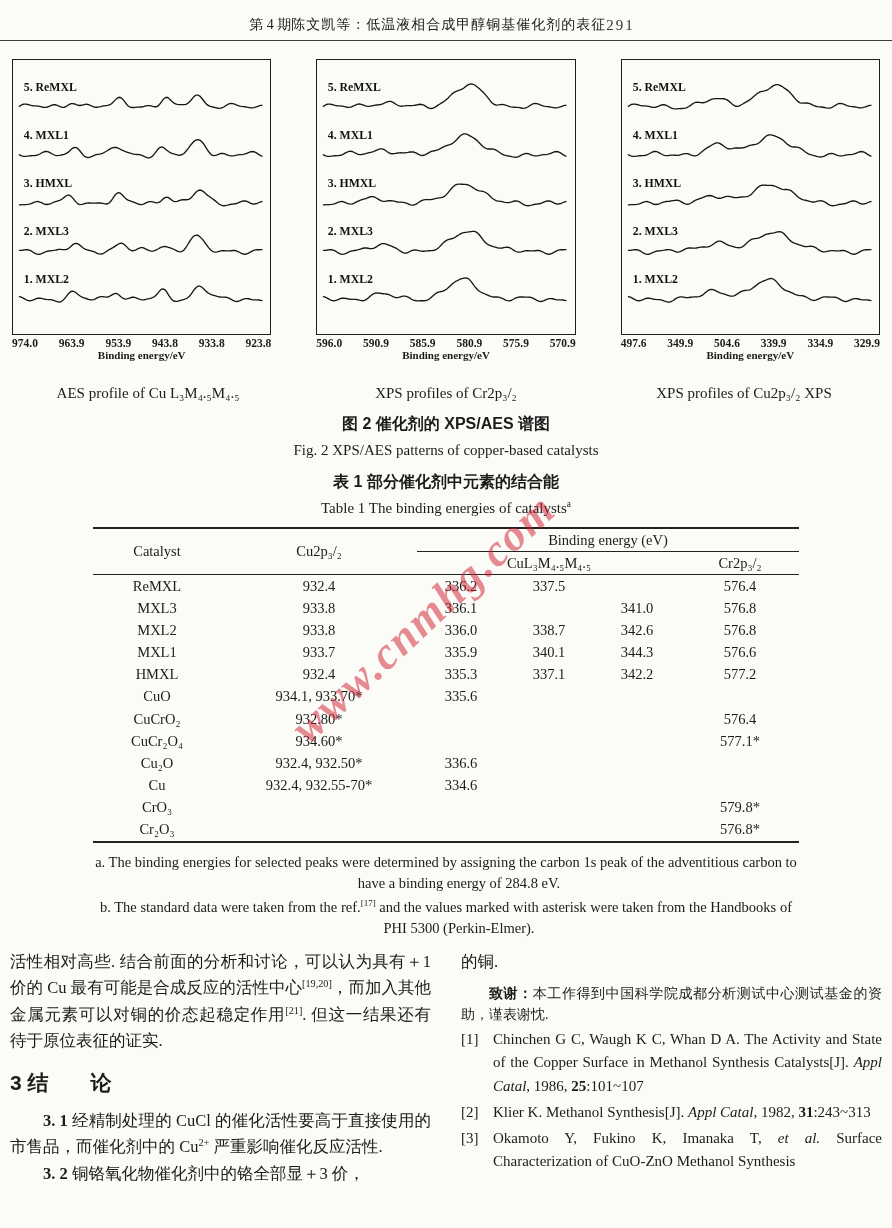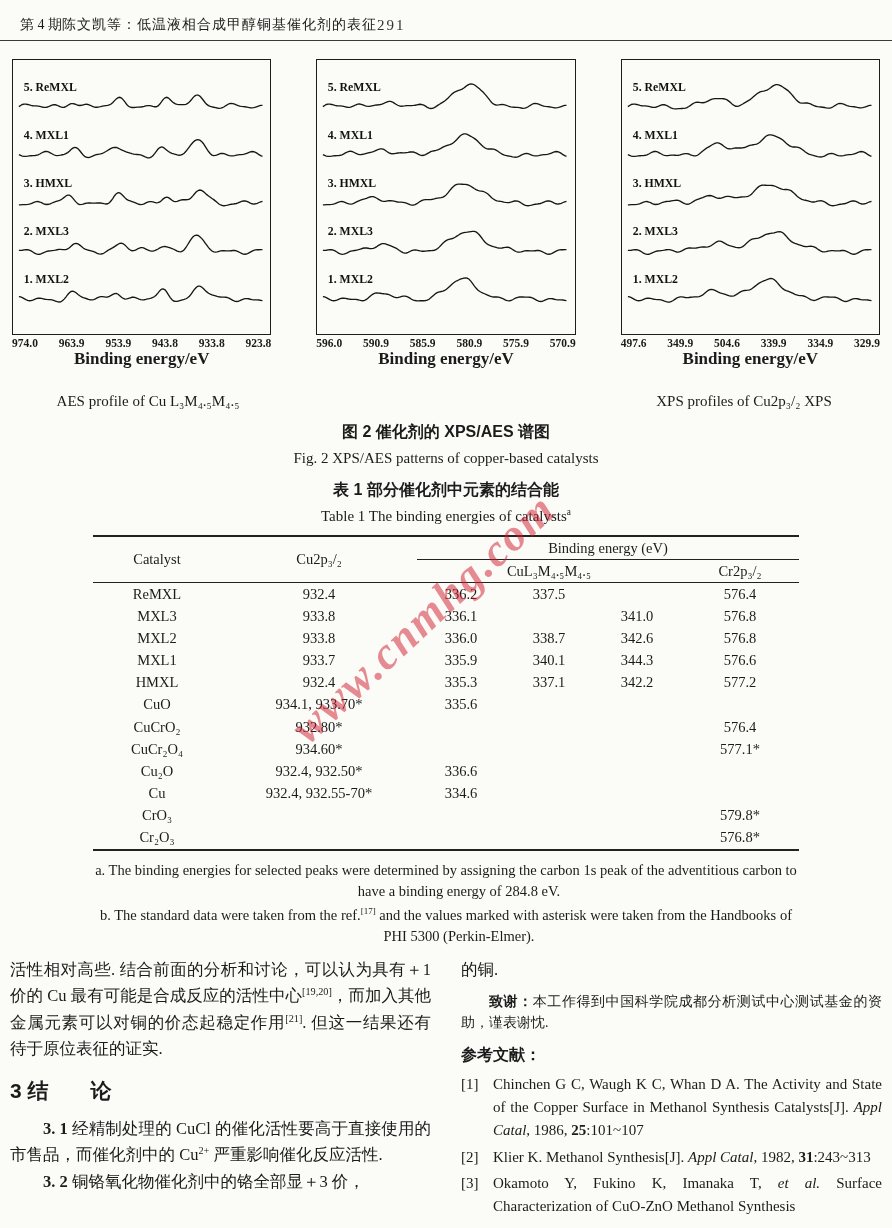--- a/index.html
+++ b/index.html
@@ -2,35 +2,35 @@
 <html><head>
 <meta charset="utf-8">
 <style>
   * { margin:0; padding:0; box-sizing:border-box; }
   html,body { background:#e8e8e4; }
   body { width:892px; height:1228px; margin:0 auto; position:relative; overflow:hidden;
          background:#fbfbf7; color:#1b1b1b;
          font-family:"Liberation Serif","DejaVu Serif",serif; }
 
   
-  .page-header { display:flex; justify-content:flex-start; align-items:flex-end;
+  .page-header { display:flex; justify-content:center; align-items:flex-end;
                  padding:16px 28px 6px 20px; font-size:14px;
                  border-bottom:1.5px solid #3a3a3a; }
   .page-header .running { font-size:14px; letter-spacing:1px; }
   .page-header .pageno { font-size:15px; letter-spacing:2px; color:#333; }
 
   
   .figure-row { display:flex; justify-content:space-between; padding:0 12px; margin-top:18px;gap:45px; }
   .panel { width:272px; }
   .panel-box { border:1.6px solid #1d1d1d; height:276px; overflow:hidden; }
   svg.spectrum { width:100%; height:100%; display:block; }
   .series-label { font:bold 12px "Liberation Serif","DejaVu Serif",serif; fill:#111; }
   .ticks { display:flex; justify-content:space-between; margin-top:2px;
            font-size:11.5px; font-weight:bold; }
-  .x-label { text-align:center; font-weight:bold; font-size:17px; margin-top:0px; }
+  .x-label { text-align:center; font-weight:bold; font-size:11px; margin-top:0px; }
 
   .panel-captions { display:flex; justify-content:space-between; padding:0 12px; margin-top:24px; }
   .panel-caption { width:272px; text-align:center; font-size:15px; }
 
   .fig-cn { text-align:center; font-weight:bold; font-size:16px; margin-top:12px;
             font-family:"Liberation Sans","DejaVu Sans",sans-serif; }
   .fig-en { text-align:center; font-size:15px; margin-top:7px; }
   .tab-cn { text-align:center; font-weight:bold; font-size:16px; margin-top:13px;
             font-family:"Liberation Sans","DejaVu Sans",sans-serif; }
   .tab-en { text-align:center; font-size:15px; margin-top:7px; }
@@ -154,20 +154,21 @@
       <span>339.9</span>
       <span>334.9</span>
       <span>329.9</span>
     </div>
     <div class="x-label">Binding energy/eV</div>
   </div>
 </div>
 
 <div class="panel-captions">
   <div class="panel-caption">AES profile of Cu L₃M₄.₅M₄.₅</div>
+  <div class="panel-caption">XPS profiles of Cr2p₃/₂</div>
   <div class="panel-caption">XPS profiles of Cu2p₃/₂ XPS</div>
 </div>
 
 <div class="fig-cn">图 2 催化剂的 XPS/AES 谱图</div>
 <div class="fig-en">Fig. 2 XPS/AES patterns of copper-based catalysts</div>
 
 <div class="tab-cn">表 1 部分催化剂中元素的结合能</div>
 <div class="tab-en"><span>Table 1 The binding energies of catalysts</span><span class="sup">a</span></div>
 
 <table class="binding">
@@ -300,21 +301,20 @@
   <div class="col">
     <p><span>活性相对高些. 结合前面的分析和讨论，可以认为具有＋1 价的 Cu 最有可能是合成反应的活性中心</span><span class="sup">[19,20]</span><span>，而加入其他金属元素可以对铜的价态起稳定作用</span><span class="sup">[21]</span><span>. 但这一结果还有待于原位表征的证实.</span></p>
     <h2 class="section-heading">3 结　　论</h2>
     <p class="p-indent"><span class="para-label">3. 1</span><span> 经精制处理的 CuCl 的催化活性要高于直接使用的市售品，而催化剂中的 Cu</span><span class="sup">2+</span><span> 严重影响催化反应活性.</span></p>
     <p class="p-indent"><span class="para-label">3. 2</span><span> 铜铬氧化物催化剂中的铬全部显＋3 价，</span></p>
   </div>
 
   <div class="col">
     <p>的铜.</p>
     <p class="ack"><span class="para-label">致谢：</span><span>本工作得到中国科学院成都分析测试中心测试基金的资助，谨表谢忱.</span></p>
-    <h3 class="ref-heading">参考文献：</h3>
     <div>
         <div class="ref-item">
           <span class="ref-num">[1]</span>
           <span class="ref-body"><span>Chinchen G C, Waugh K C, Whan D A. The Activity and State of the Copper Surface in Methanol Synthesis Catalysts[J]. </span><span class="it">Appl Catal</span><span>, 1986, </span><span class="bd">25</span><span>:101~107</span></span>
         </div>
         <div class="ref-item">
           <span class="ref-num">[2]</span>
           <span class="ref-body"><span>Klier K. Methanol Synthesis[J]. </span><span class="it">Appl Catal</span><span>, 1982, </span><span class="bd">31</span><span>:243~313</span></span>
         </div>
         <div class="ref-item">

